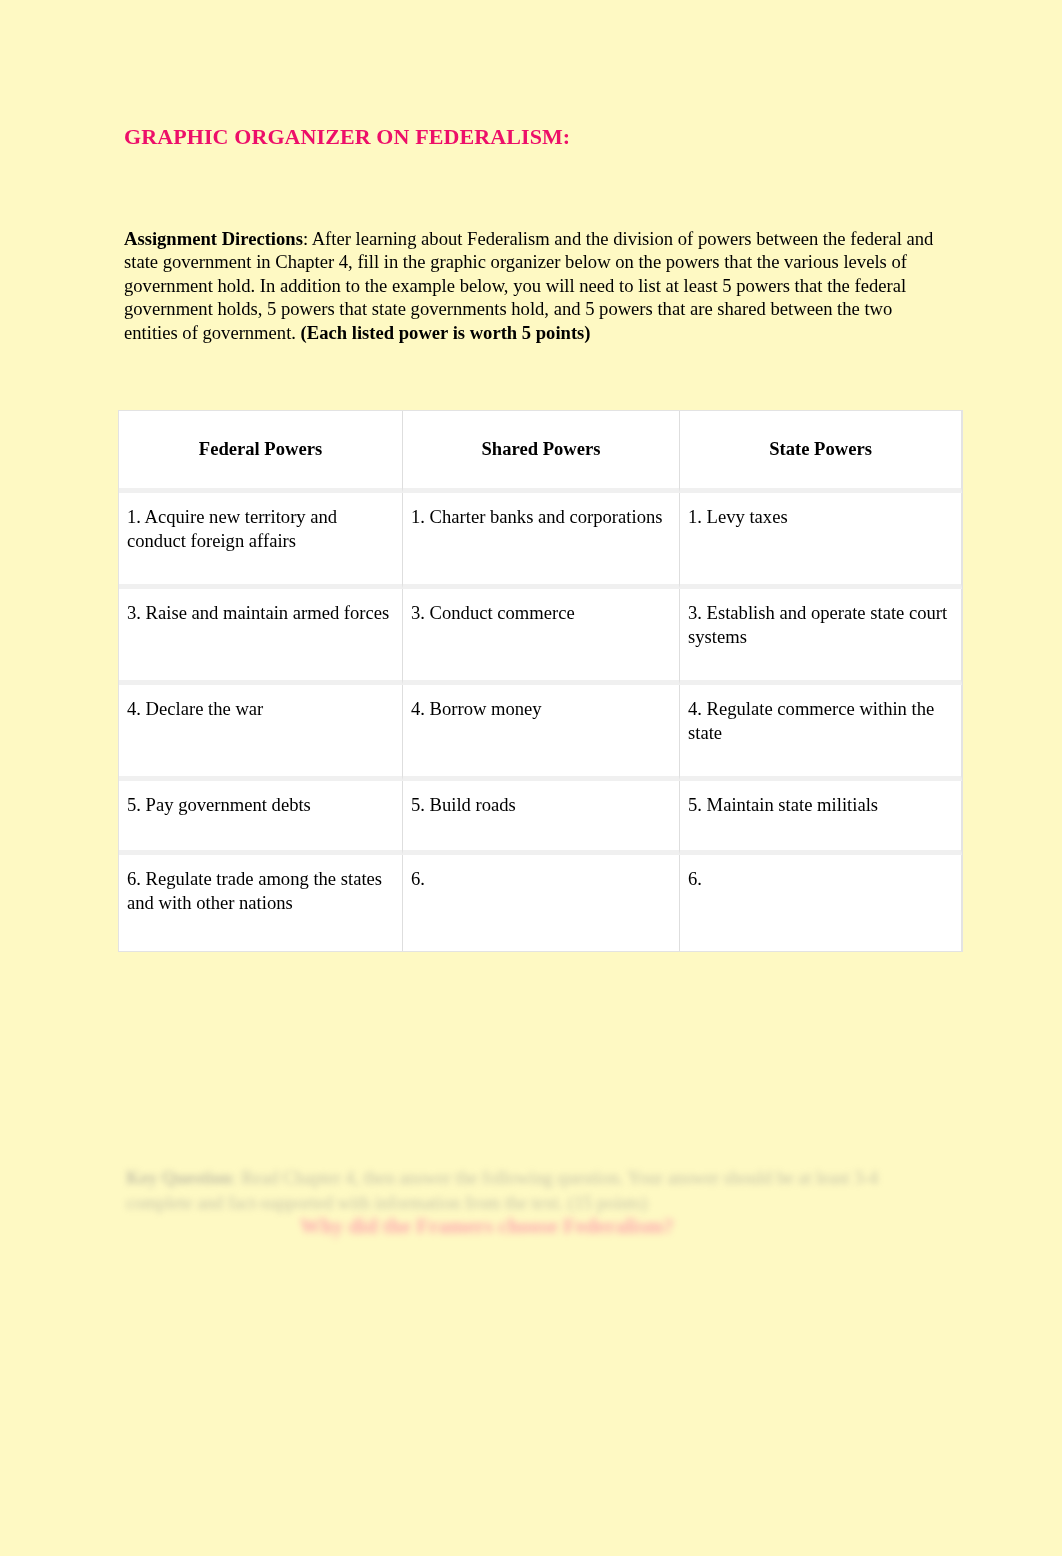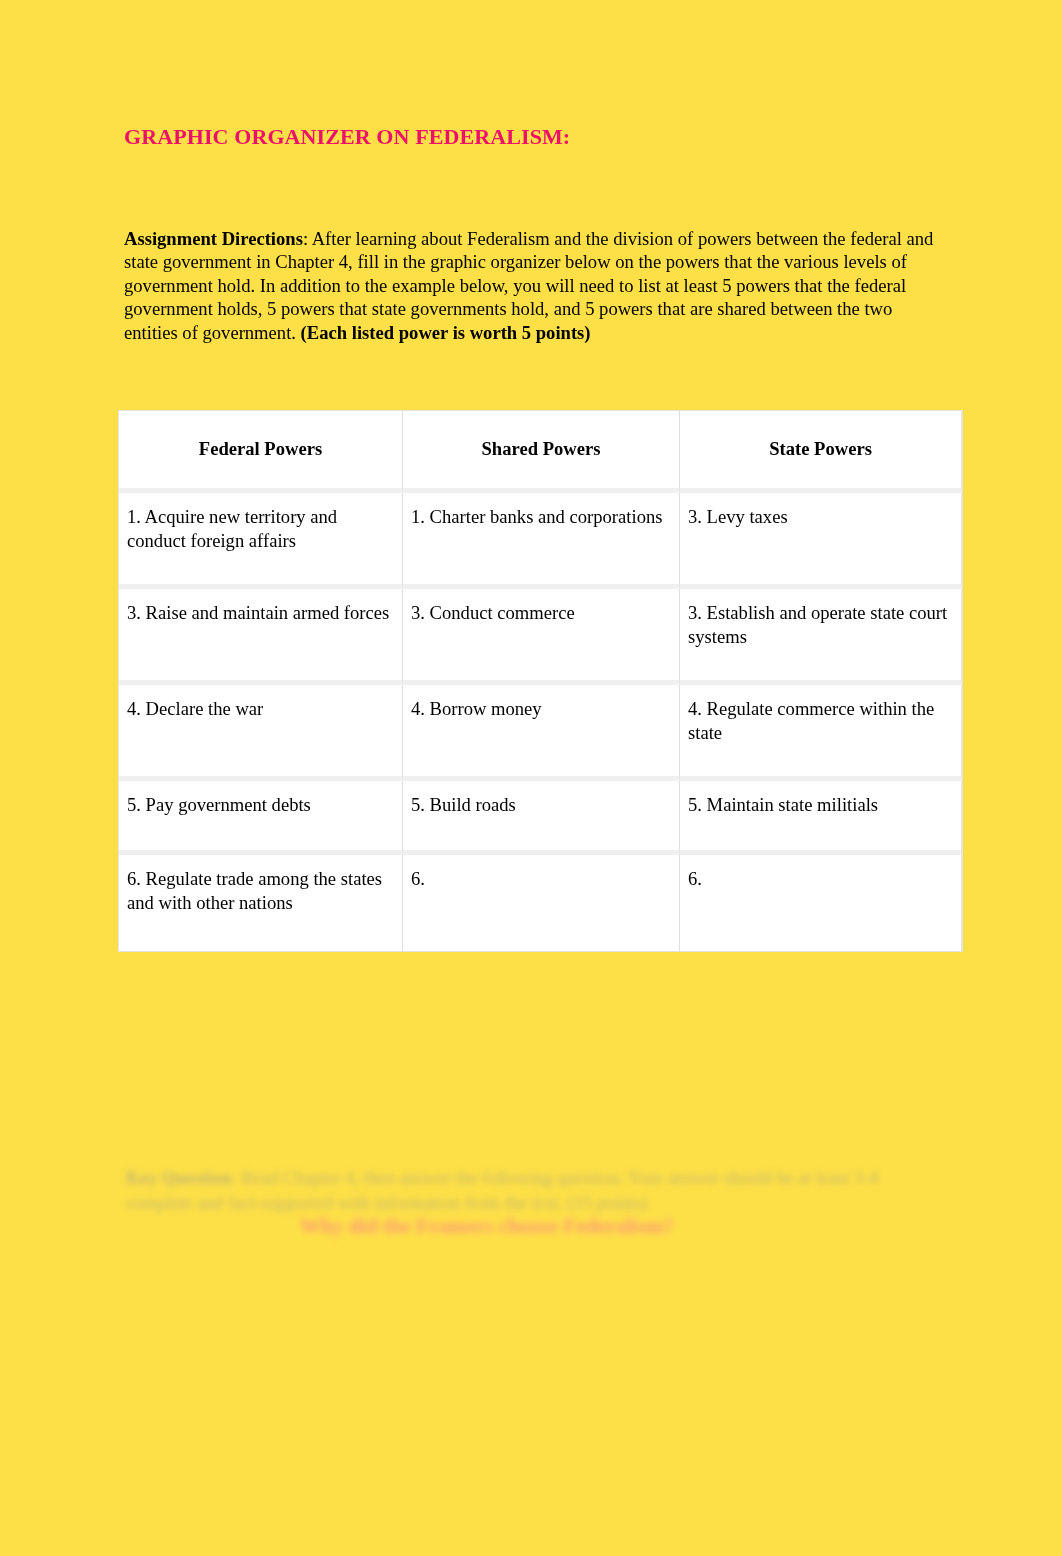--- a/index.html
+++ b/index.html
@@ -12,21 +12,21 @@
     height: 1556px;
     position: relative;
     font-family: "Liberation Serif", "DejaVu Serif", serif;
     color: #000000;
     overflow: hidden;
   }
 
   .page {
     position: absolute;
     inset: 0;
-    background: #fde047;
+    background: #fef9c3;
   }
 
   
   .doc-title {
     position: absolute;
     left: 124px;
     top: 124px;
     font-size: 22px;
     font-weight: bold;
     color: #ED0F69;
@@ -144,21 +144,21 @@
         <th class="col-federal">Federal Powers</th>
         <th class="col-shared">Shared Powers</th>
         <th class="col-state">State Powers</th>
       </tr>
     </thead>
     <tbody>
 
       <tr>
         <td class="cell-tall cell-indent"> 1. Acquire new territory and conduct foreign affairs</td>
         <td class="cell-tall cell-indent"> 1. Charter banks and corporations</td>
-        <td class="cell-tall cell-indent">3. Levy taxes</td>
+        <td class="cell-tall cell-indent">1. Levy taxes</td>
       </tr>
 
 
       <tr>
         <td class="cell-tall cell-indent">3. Raise and maintain armed forces</td>
         <td class="cell-tall cell-indent"> 3. Conduct commerce</td>
         <td class="cell-tall cell-indent"> 3. Establish and operate state court systems</td>
       </tr>
 
       <tr>

